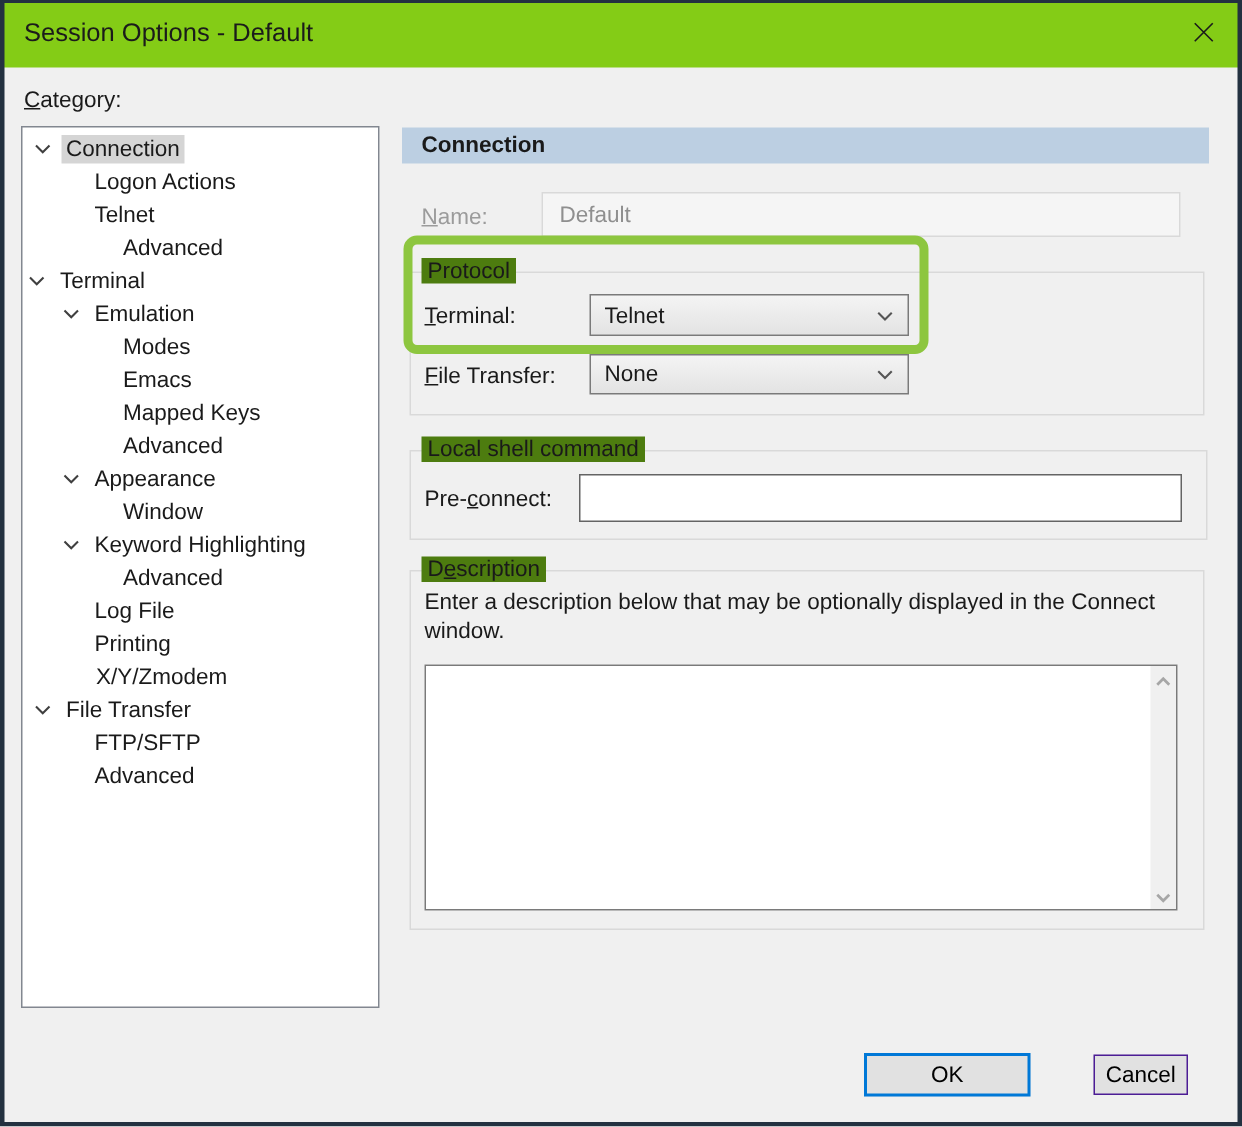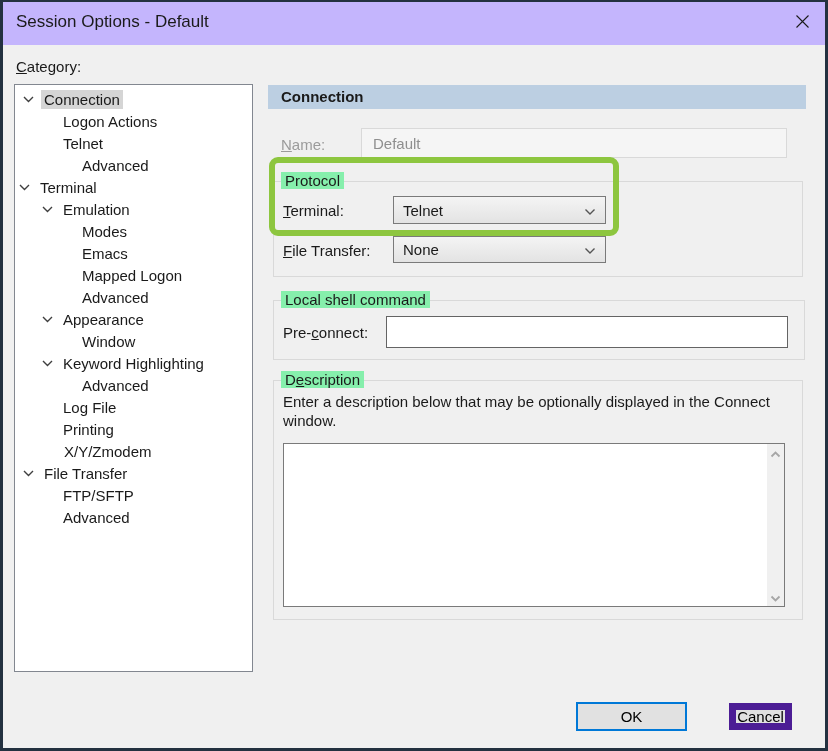--- a/index.html
+++ b/index.html
@@ -9,21 +9,21 @@
     background:#f0f0f0; overflow:hidden;
     font-size:15px; color:#1a1a1a;
   }
   .win-border {
     position:absolute; inset:0; border:2px solid #233140;
     border-left-width:3px; border-right-width:3px; border-bottom-width:3px;
     pointer-events:none; z-index:50;
   }
   .titlebar {
     position:absolute; left:0; top:0; width:828px; height:45px;
-    background:#c4b5fd;
+    background:#84cc16;
   }
   .title-text {
     position:absolute; left:16px; top:12px; font-size:17px; color:#1b1b1b;
   }
   .close-btn {
     position:absolute; right:10px; top:8px; width:32px; height:30px;
     display:flex; align-items:center; justify-content:center;
     background:transparent; border:none; cursor:pointer;
   }
   .ukey { text-decoration:underline; }
@@ -56,21 +56,21 @@
   .name-box {
     position:absolute; left:361px; top:128px; width:426px; height:30px;
     background:#f5f5f5; border:1px solid #d9d9d9; color:#8f8f8f;
     display:flex; align-items:center; padding-left:11px;
   }
 
   .group {
     position:absolute; border:1px solid #d9d9d9; background:transparent;
   }
   .group-title {
-    position:absolute; top:-10px; left:7px; background:#86efac;
+    position:absolute; top:-10px; left:7px; background:#4d7c0f;
     padding:0 4px; white-space:nowrap;
   }
   .g-protocol  { left:273px; top:181px; width:530px; height:96px; }
   .g-shell     { left:273px; top:300px; width:532px; height:60px; }
   .g-desc      { left:273px; top:380px; width:530px; height:240px; }
 
   .combo {
     position:absolute; width:213px; height:28px;
     background:linear-gradient(#f4f4f4,#e3e3e3);
     border:1px solid #7a7a7a; display:flex; align-items:center;
@@ -106,21 +106,21 @@
     position:absolute; right:0; top:0; width:17px; height:100%;
     background:#f0f0f0; display:flex; flex-direction:column;
     justify-content:space-between; align-items:center;
   }
   .sb-btn {
     width:17px; height:18px; display:flex; align-items:center;
     justify-content:center; background:transparent; border:none;
   }
 
   .btn {
-    position:absolute; background:#e1e1e1; border:7px solid #4c1d95;
+    position:absolute; background:#e1e1e1; border:1px solid #4c1d95;
     font-size:15px; font-family:"Liberation Sans", sans-serif;
     display:flex; align-items:center; justify-content:center; cursor:default;
   }
   .btn-ok {
     left:576px; top:702px; width:111px; height:29px;
     border:2px solid #0078d7;
   }
   .btn-cancel { left:729px; top:703px; width:63px; height:27px; }
 </style>
 </head>
@@ -182,21 +182,21 @@
       <div class="tree-item" style="padding-left: 46px;">
         <span class="chev"></span>
         <span class="tree-label">Modes</span>
       </div>
       <div class="tree-item" style="padding-left: 46px;">
         <span class="chev"></span>
         <span class="tree-label">Emacs</span>
       </div>
       <div class="tree-item" style="padding-left: 46px;">
         <span class="chev"></span>
-        <span class="tree-label">Mapped Logon</span>
+        <span class="tree-label">Mapped Keys</span>
       </div>
       <div class="tree-item" style="padding-left: 46px;">
         <span class="chev"></span>
         <span class="tree-label">Advanced</span>
       </div>
       <div class="tree-item" style="padding-left: 27px;">
         <span class="chev">
           <svg width="11" height="7" viewBox="0 0 11 7">
             <path d="M1 1 L5.5 5.5 L10 1" fill="none" stroke="#3f3f3f" stroke-width="1.4"></path>
           </svg>

